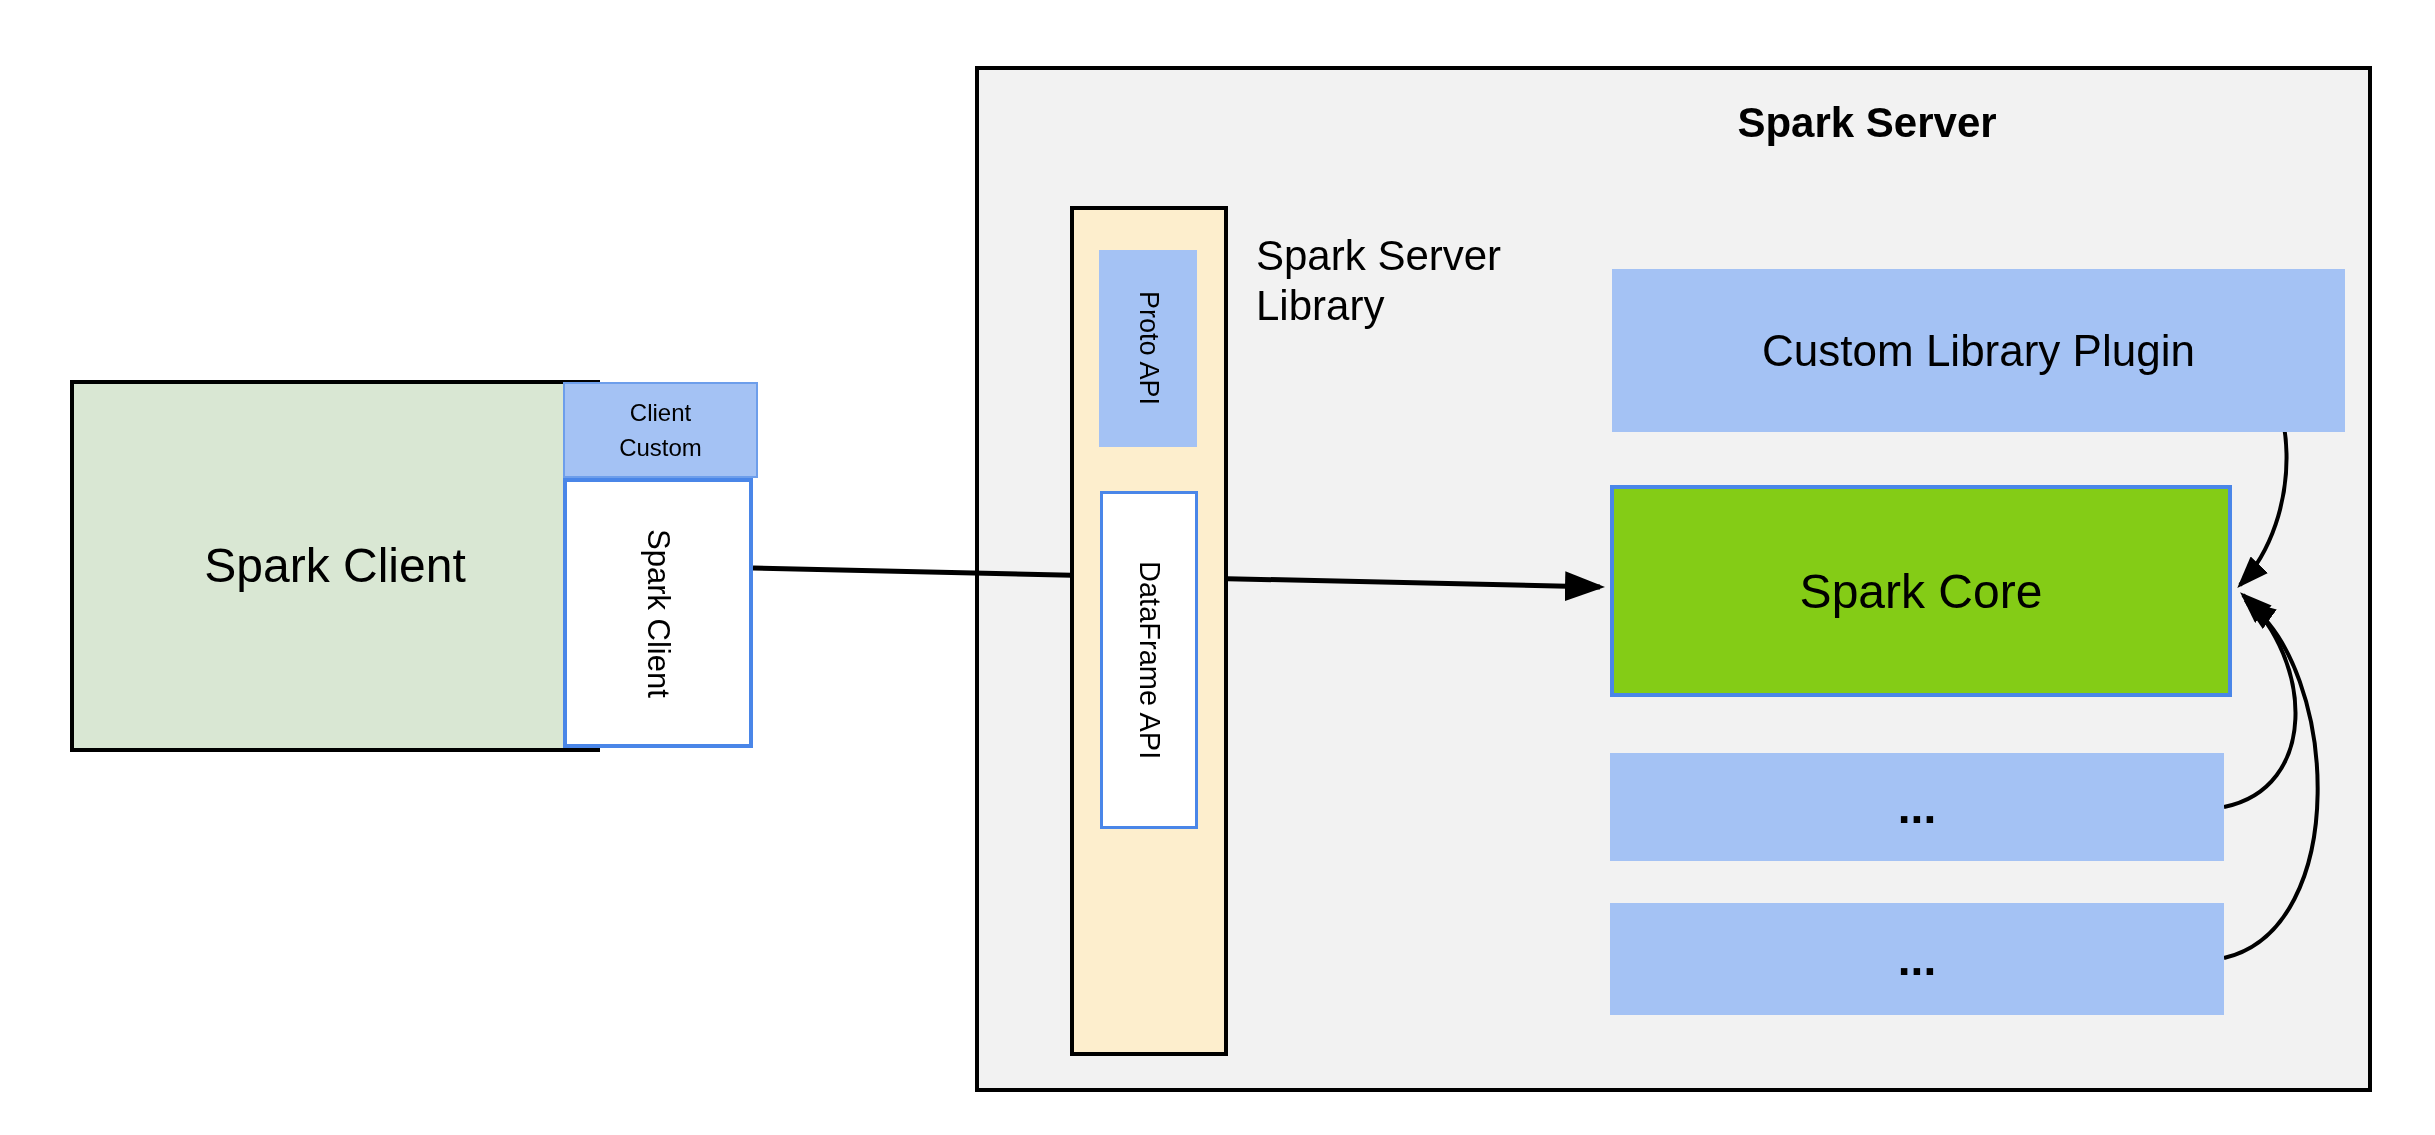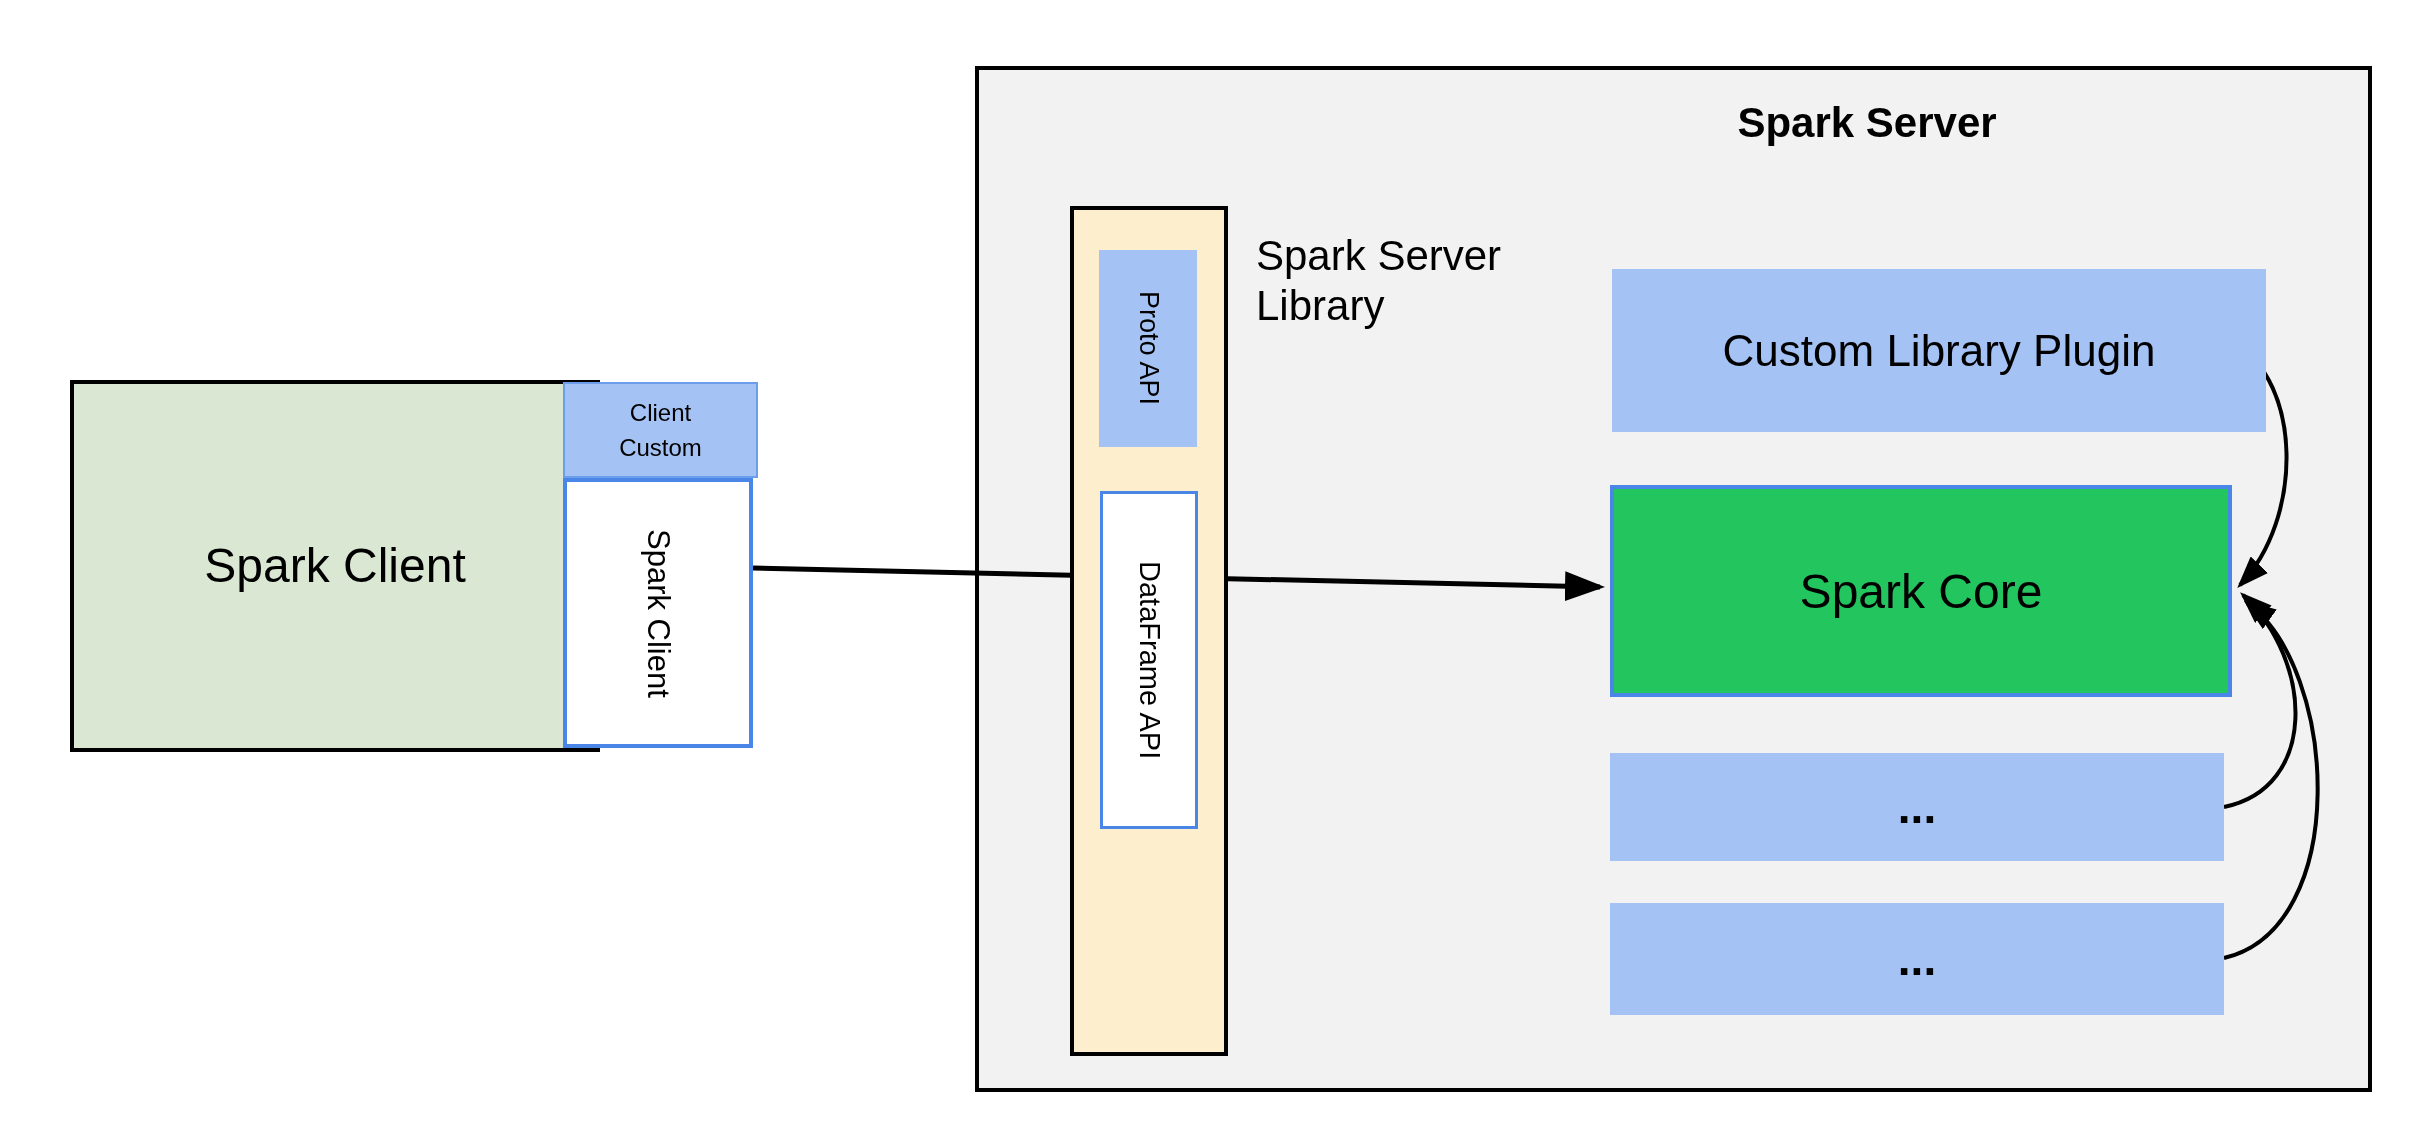--- a/index.html
+++ b/index.html
@@ -40,23 +40,23 @@
   .library-label{left:1256px;top:231px;width:330px;z-index:6;font-size:42px;line-height:50px;
              text-align:left;}
 
   .yellow-col{left:1070px;top:206px;width:158px;height:850px;background:var(--c-yellow_fill);
              border:4px solid var(--c-line);z-index:10;}
   .proto-box{left:1099px;top:250px;width:98px;height:197px;background:var(--c-blue_fill);
              z-index:11;font-size:27px;}
   .dataframe-box{left:1100px;top:491px;width:98px;height:338px;background:#fff;
              border:3px solid var(--c-blue_border);z-index:11;font-size:29px;}
 
-  .plugin-box{left:1612px;top:269px;width:654px;height:163px;background:var(--c-blue_fill);
+  .plugin-box{left:1612px;top:269px;width:733px;height:163px;background:var(--c-blue_fill);
              z-index:10;font-size:44px;}
-  .core-box{left:1610px;top:485px;width:622px;height:212px;background:#22c55e;
+  .core-box{left:1610px;top:485px;width:622px;height:212px;background:#84cc16;
              border:4px solid var(--c-blue_border);z-index:10;font-size:48px;}
   .slot1-box{left:1610px;top:753px;width:614px;height:108px;background:var(--c-blue_fill);
              z-index:10;font-size:46px;font-weight:bold;}
   .slot2-box{left:1610px;top:903px;width:614px;height:112px;background:var(--c-blue_fill);
              z-index:10;font-size:46px;font-weight:bold;}
 
   .vtext{writing-mode:vertical-rl;text-orientation:mixed;white-space:nowrap;}
 
   .arrows{position:absolute;left:0;top:0;width:2435px;height:1135px;z-index:5;pointer-events:none;}
 </style>

